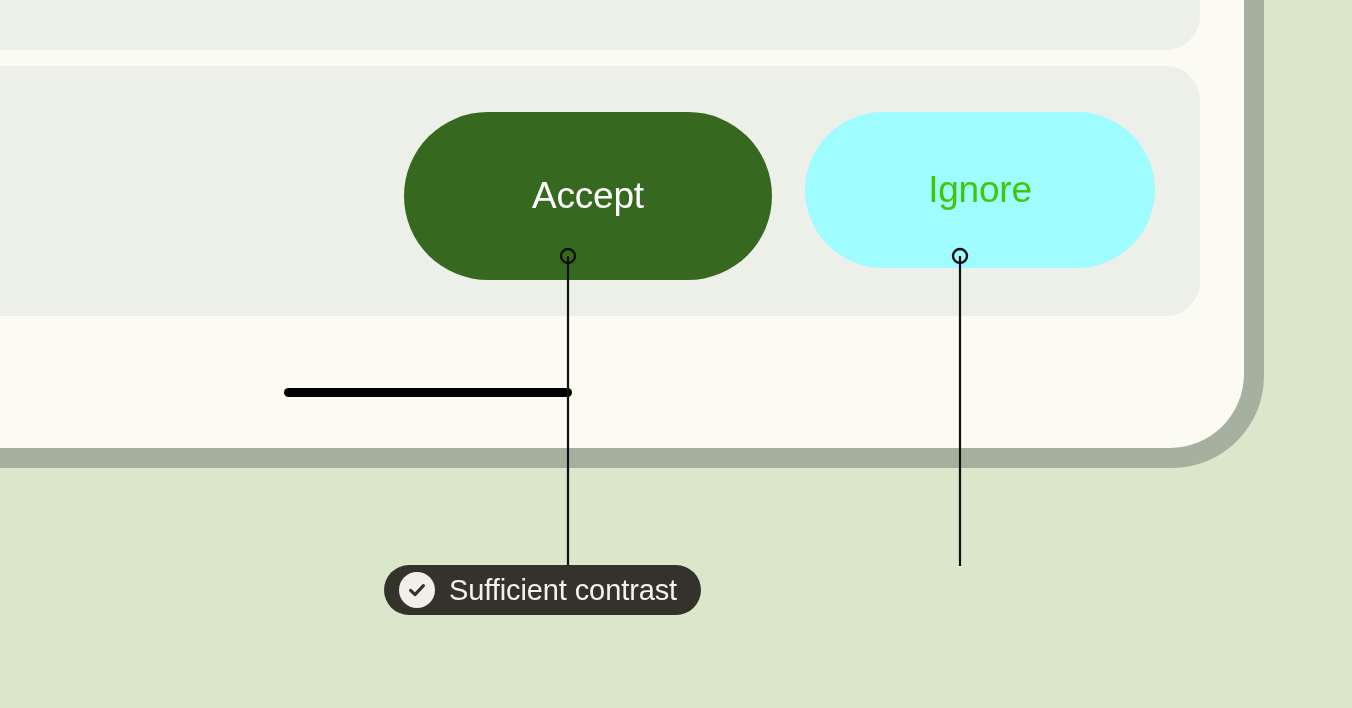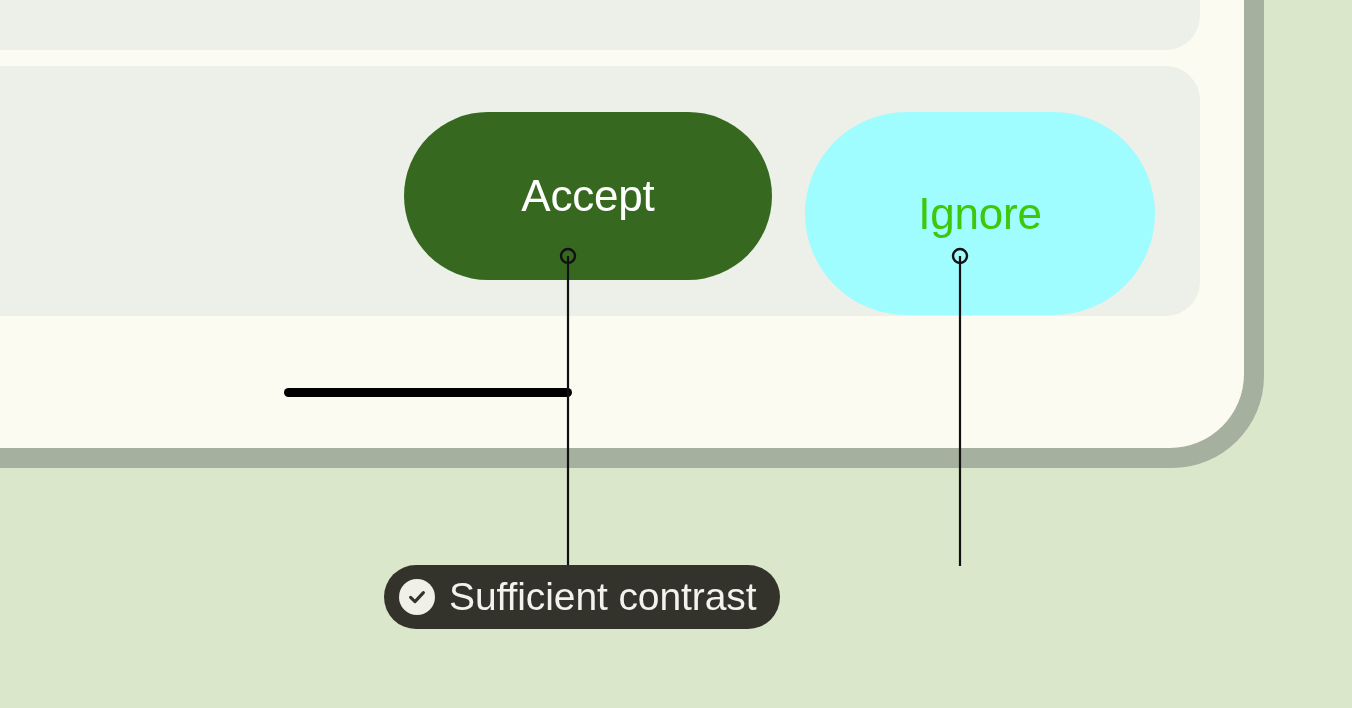--- a/index.html
+++ b/index.html
@@ -79,67 +79,67 @@
 
   
   .btn {
     position: absolute;
     display: flex;
     align-items: center;
     justify-content: center;
     border: none;
     border-radius: 999px;
     font-family: "Liberation Sans", sans-serif;
-    font-size: 44px;
+    font-size: 37px;
     font-weight: 400;
     letter-spacing: -0.2px;
     cursor: pointer;
     padding: 0;
   }
 
   .btn--accept {
     left: 804px;
     top: 452px;
     width: 368px;
     height: 168px;
     background: #36691f;
     color: #ffffff;
   }
 
   .btn--ignore {
     left: 1205px;
     top: 452px;
     width: 350px;
-    height: 203px;
+    height: 156px;
     background: #9ffcff;
     color: #3dc90a;
   }
 
   
   .annotation-layer {
     position: absolute;
     left: 0;
     top: 0;
     width: 1352px;
     height: 708px;
     pointer-events: none;
   }
 
   
   .pill {
     position: absolute;
     display: flex;
     align-items: center;
     gap: 14px;
-    height: 64px;
+    height: 50px;
     padding: 0 24px 0 15px;
     border-radius: 999px;
     background: #33332c;
     color: #f3f2ec;
-    font-size: 39px;
+    font-size: 29px;
     font-weight: 400;
     letter-spacing: -0.1px;
     white-space: nowrap;
     box-sizing: border-box;
   }
 
   .pill--sufficient { left: 384px; top: 565px; }
   .pill--poor      { left: 812px; top: 565px; }
 
   .pill-icon {

